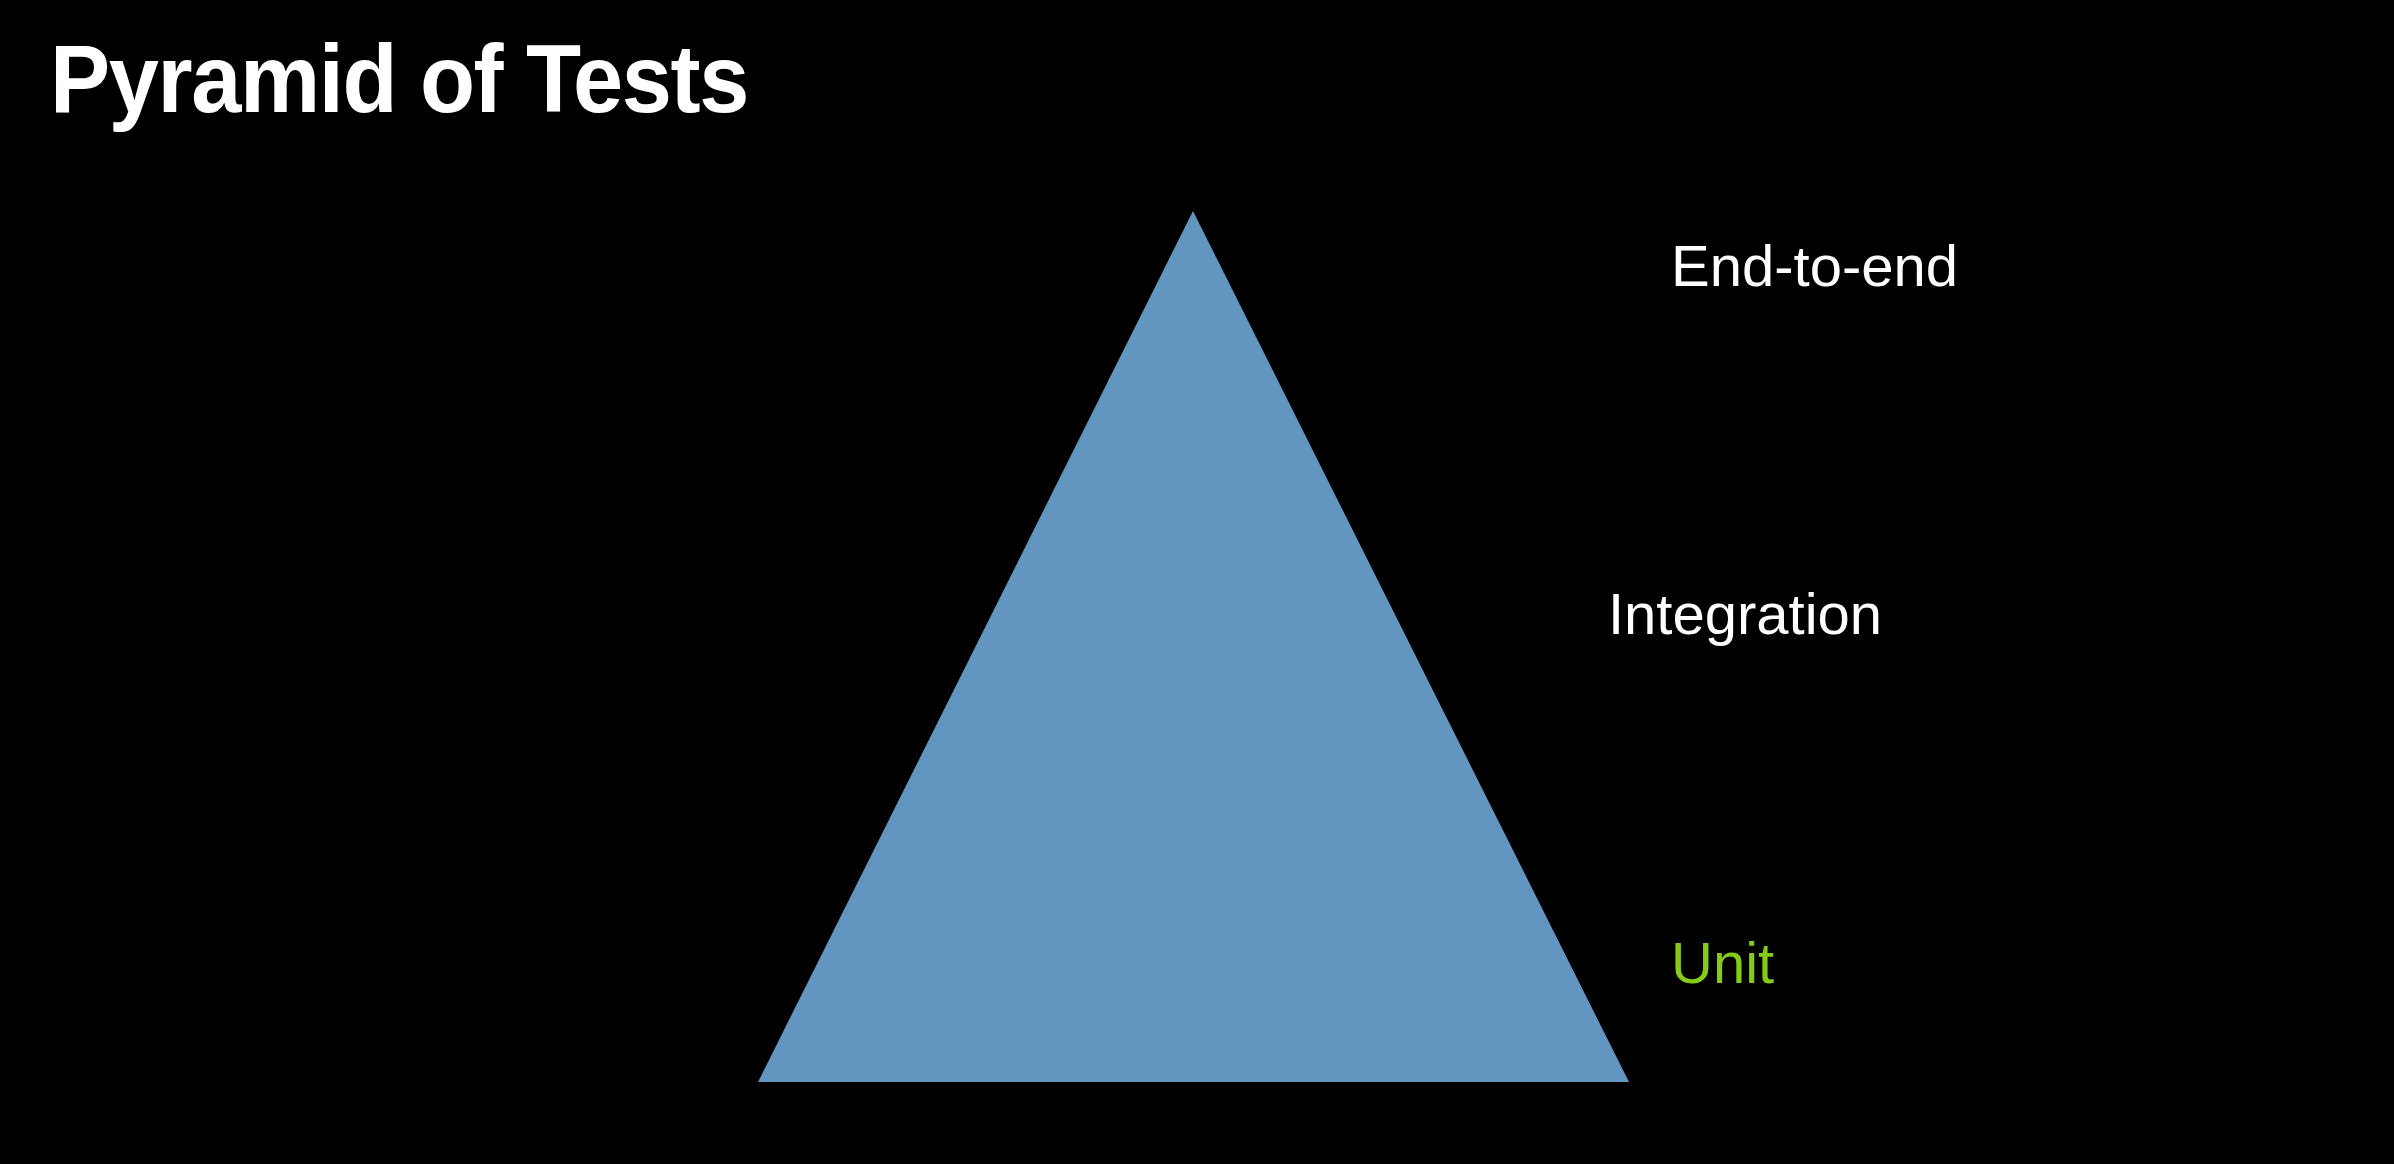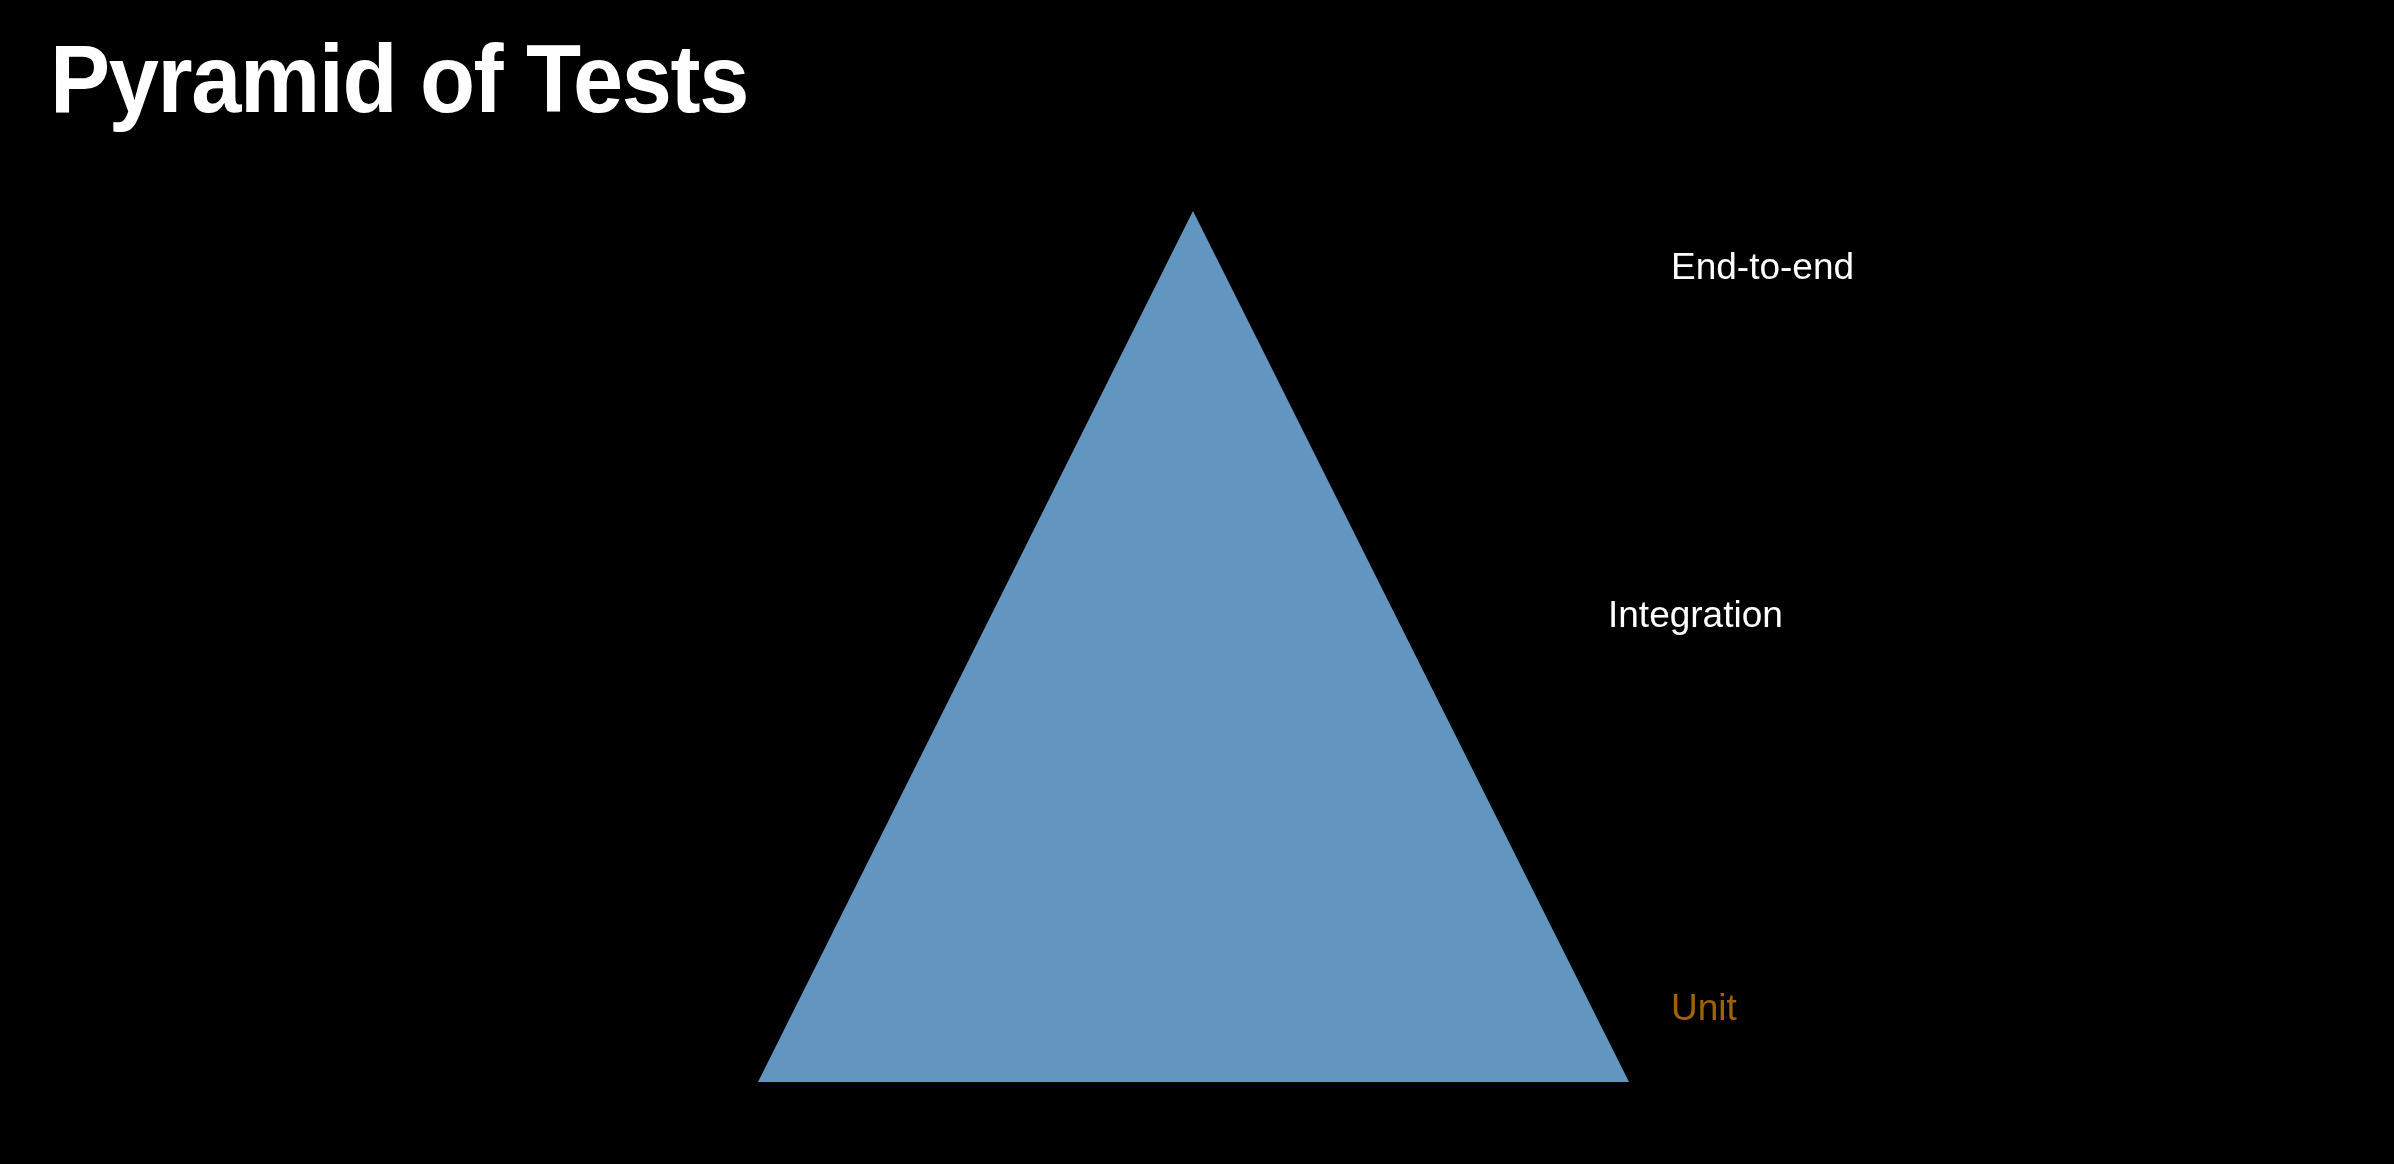--- a/index.html
+++ b/index.html
@@ -55,21 +55,21 @@
     display: block;
   }
 
   
   .tier-label {
     position: absolute;
     left: 1671px;
     color: #ffffff;
     font-family: "Liberation Sans", sans-serif;
     font-weight: 400;
-    font-size: 37px;
+    font-size: 58px;
     line-height: 1;
     white-space: nowrap;
     transform: translateY(-50%);
   }
   #tier-label-0 { top: 266px; }
   #tier-label-1 { top: 614px; }
   #tier-label-2 { top: 963px; }
 </style>
 </head>
 <body style="background: rgb(0, 0, 0);">
@@ -81,15 +81,15 @@
   <div id="pyramid-figure">
     <svg id="pyramid-svg" viewBox="0 0 2394 1164" xmlns="http://www.w3.org/2000/svg" style="width: 2394px; height: 1164px;">
       <polygon id="pyramid-triangle" points="1193,211 1629,1082 758,1082" fill="#6296c0" stroke="none"></polygon>
     </svg>
   </div>
 
   <div class="tier-label" id="tier-label-0" style="left: 1671px; top: 266px; color: rgb(255, 255, 255);">End-to-end</div>
 
   <div class="tier-label" id="tier-label-1" style="left: 1608px; top: 614px; color: rgb(255, 255, 255);">Integration</div>
 
-  <div class="tier-label" id="tier-label-2" style="left: 1671px; top: 963px; color: #a16207; margin-top: 44px;">Unit</div>
+  <div class="tier-label" id="tier-label-2" style="left: 1671px; top: 963px; color: #84cc16;">Unit</div>
 
 </div>
 
 </body></html>

